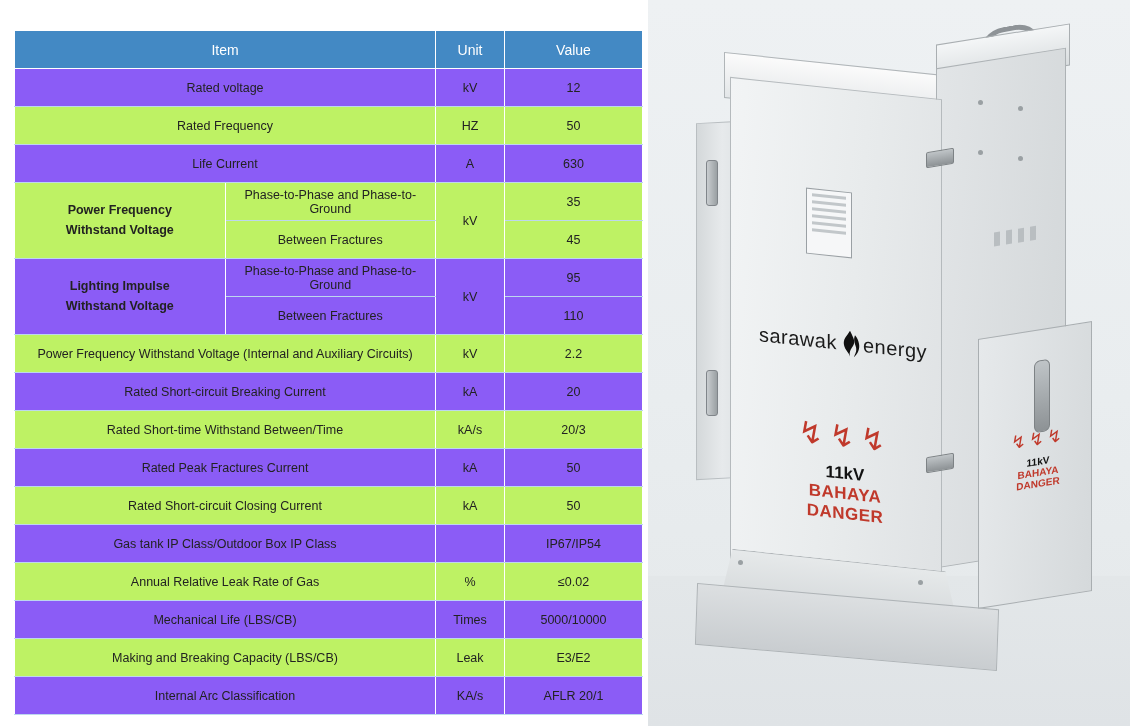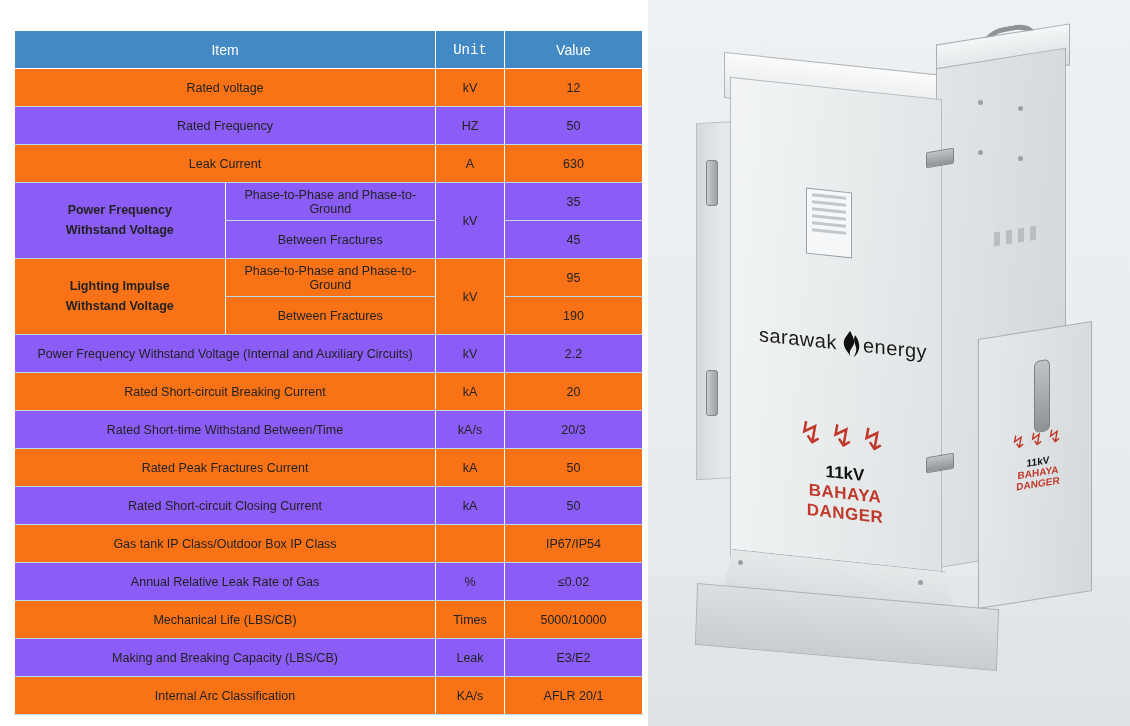--- a/index.html
+++ b/index.html
@@ -42,39 +42,39 @@
     font-weight: normal;
   }
   thead th {
     background: #4389c4;
     color: #ffffff;
     font-size: 14px;
     height: 40px;
     border: 1px solid #4389c4;
   }
   tbody tr.shade td {
+    background: #bef264;
+  }
+  tbody tr.plain td {
     background: #8b5cf6;
-  }
-  tbody tr.plain td {
-    background: #f97316;
   }
   tbody tr.plain td {
     border-top: 1px solid #bdd7ee;
     border-bottom: 1px solid #bdd7ee;
     border-left: 1px solid #ffffff;
     border-right: 1px solid #ffffff;
   }
   tbody tr.shade td {
     border-left: 1px solid #ffffff;
     border-right: 1px solid #ffffff;
     border-top: 1px solid #bdd7ee;
     border-bottom: 1px solid #bdd7ee;
   }
   .col-item  { width: 420px; }
-  .col-unit  { width: 68px; font-family: Liberation Mono, monospace; }
+  .col-unit  { width: 68px; }
   .col-value { width: 137px; }
 
   .sub-left {
     width: 163px;
     line-height: 1.5;
   }
   .sub-right { }
   .two-line {
     display: block;
     line-height: 1.55;
@@ -307,21 +307,21 @@
           <td>12</td>
         </tr>
 
         <tr class="shade">
           <td colspan="2">Rated Frequency</td>
           <td>HZ</td>
           <td>50</td>
         </tr>
 
         <tr class="plain">
-          <td colspan="2">Leak Current</td>
+          <td colspan="2">Life Current</td>
           <td>A</td>
           <td>630</td>
         </tr>
 
         <tr class="shade">
           <td class="sub-left" rowspan="2">
             <span class="two-line">Power Frequency</span>
             <span class="two-line">Withstand Voltage</span>
           </td>
           <td class="sub-right">Phase-to-Phase and Phase-to-Ground</td>
@@ -337,21 +337,21 @@
           <td class="sub-left" rowspan="2">
             <span class="two-line">Lighting Impulse</span>
             <span class="two-line">Withstand Voltage</span>
           </td>
           <td class="sub-right">Phase-to-Phase and Phase-to-Ground</td>
           <td rowspan="2">kV</td>
           <td>95</td>
         </tr>
         <tr class="plain">
           <td class="sub-right">Between Fractures</td>
-          <td>190</td>
+          <td>110</td>
         </tr>
 
         <tr class="shade">
           <td colspan="2">Power Frequency Withstand Voltage (Internal and Auxiliary Circuits)</td>
           <td>kV</td>
           <td>2.2</td>
         </tr>
 
         <tr class="plain">
           <td colspan="2">Rated Short-circuit Breaking Current</td>

